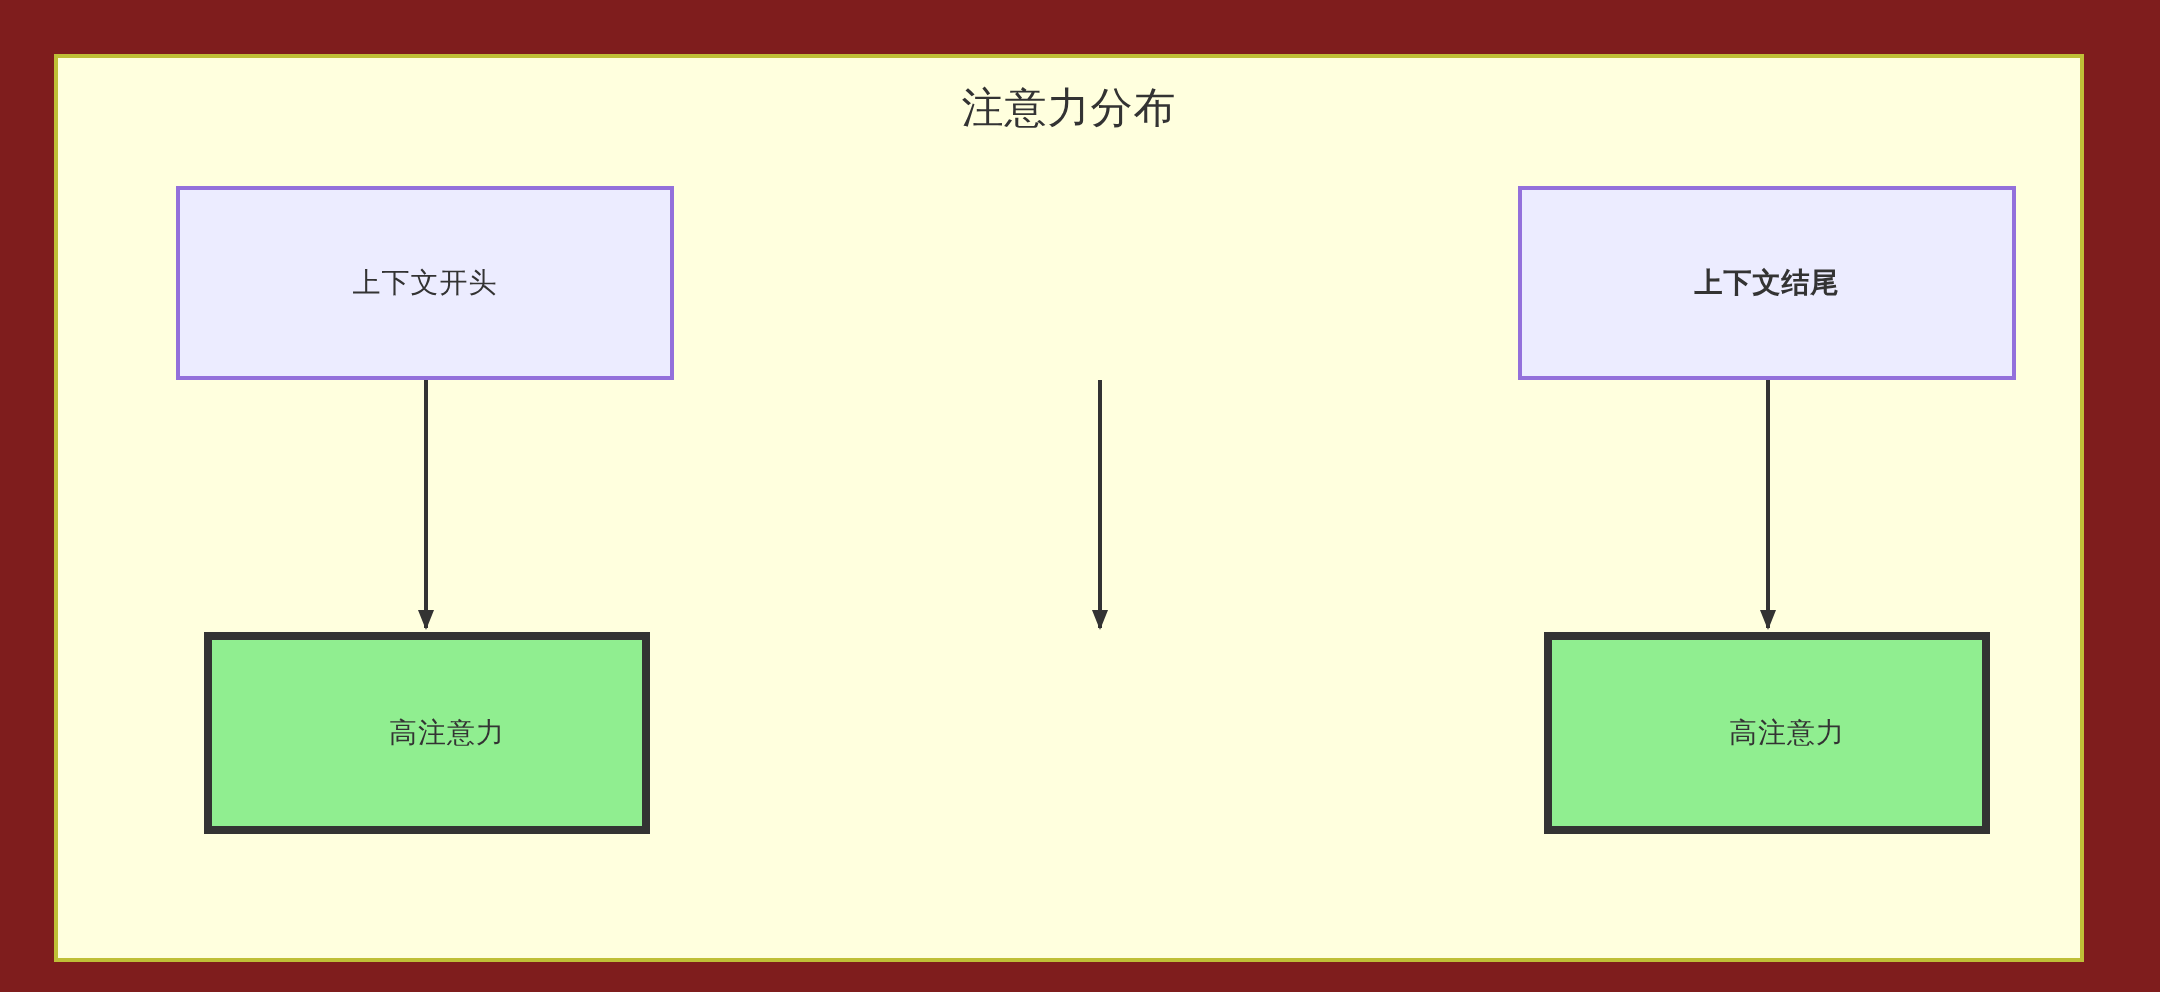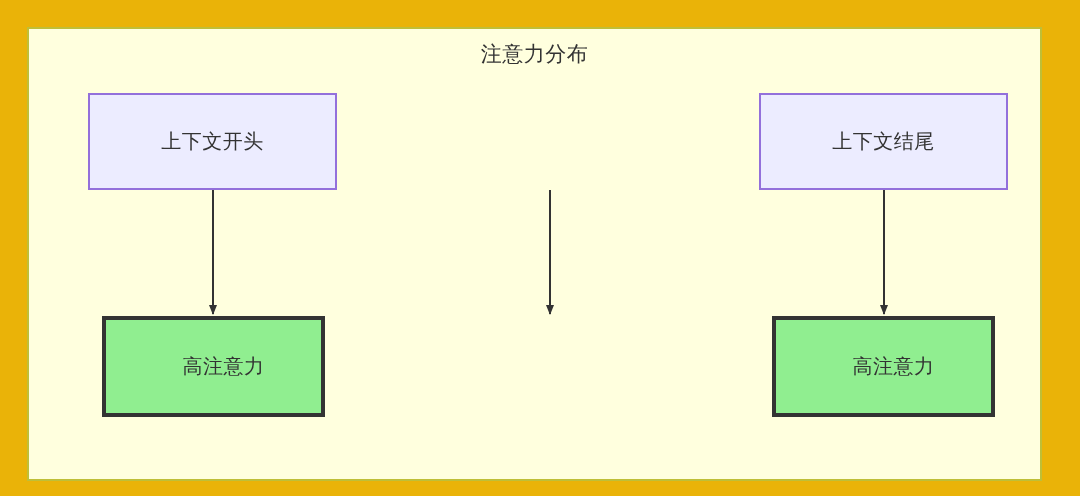--- a/index.html
+++ b/index.html
@@ -12,21 +12,21 @@
     width: 1080px;
     height: 496px;
     font-family: "DejaVu Sans", "Liberation Sans", sans-serif;
     overflow: hidden;
   }
 
   #diagram-canvas {
     position: relative;
     width: 1080px;
     height: 496px;
-    background: #eab308;
+    background: #7f1d1d;
   }
 
   
   .subgraph {
     position: absolute;
     left: 27px;
     top: 27px;
     width: 1015px;
     height: 454px;
     background: #ffffde;
@@ -46,21 +46,21 @@
     line-height: 1.2;
   }
 
   
   .node {
     position: absolute;
     box-sizing: border-box;
     display: flex;
     align-items: center;
     justify-content: center;
-    font-size: 20px;
+    font-size: 14px;
     color: #333333;
     letter-spacing: 0.5px;
     text-align: center;
   }
 
   .node.context {
     background: #ececff;
     border: 2px solid #9370db;
     width: 249px;
     height: 97px;
@@ -78,21 +78,21 @@
   .node.attention.high {
     background: #90ee90;
   }
   .node.attention.low {
     background: #ffa0a0;
   }
 
   
   .col-1.context  { left: 88px;  }
   .col-2.context  { left: 425px; }
-  .col-3.context  { left: 759px; }
+  .col-3.context  { left: 759px; font-weight: bold; }
 
   .col-1.attention { left: 102px; }
   .col-2.attention { left: 438px; }
   .col-3.attention { left: 772px; }
 
   
   #connectors {
     position: absolute;
     left: 0;
     top: 0;

